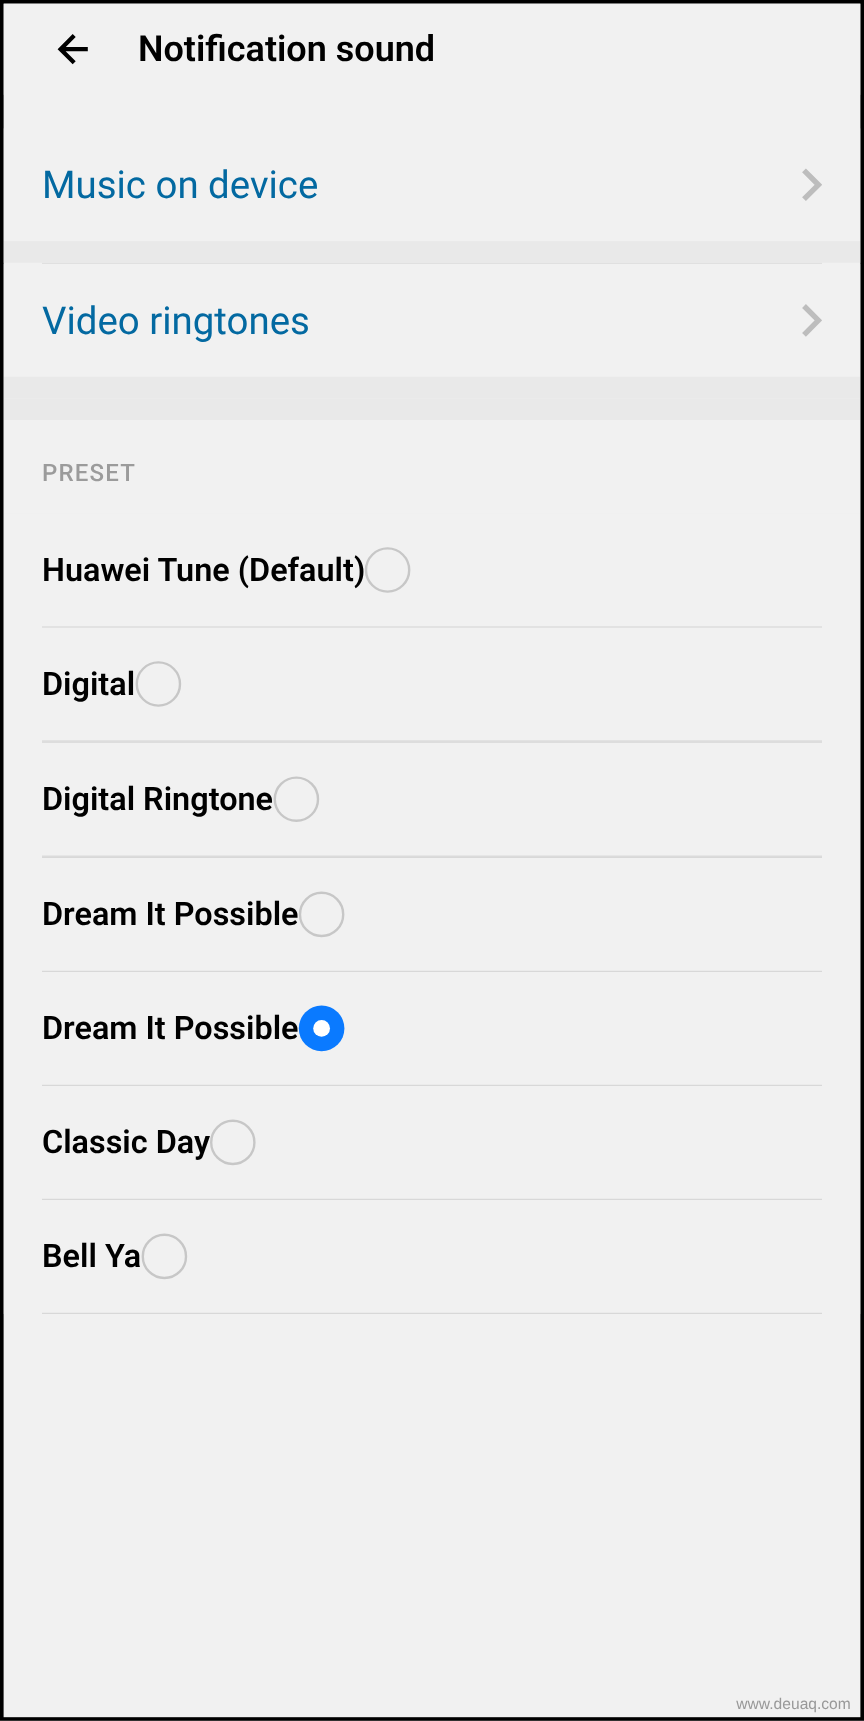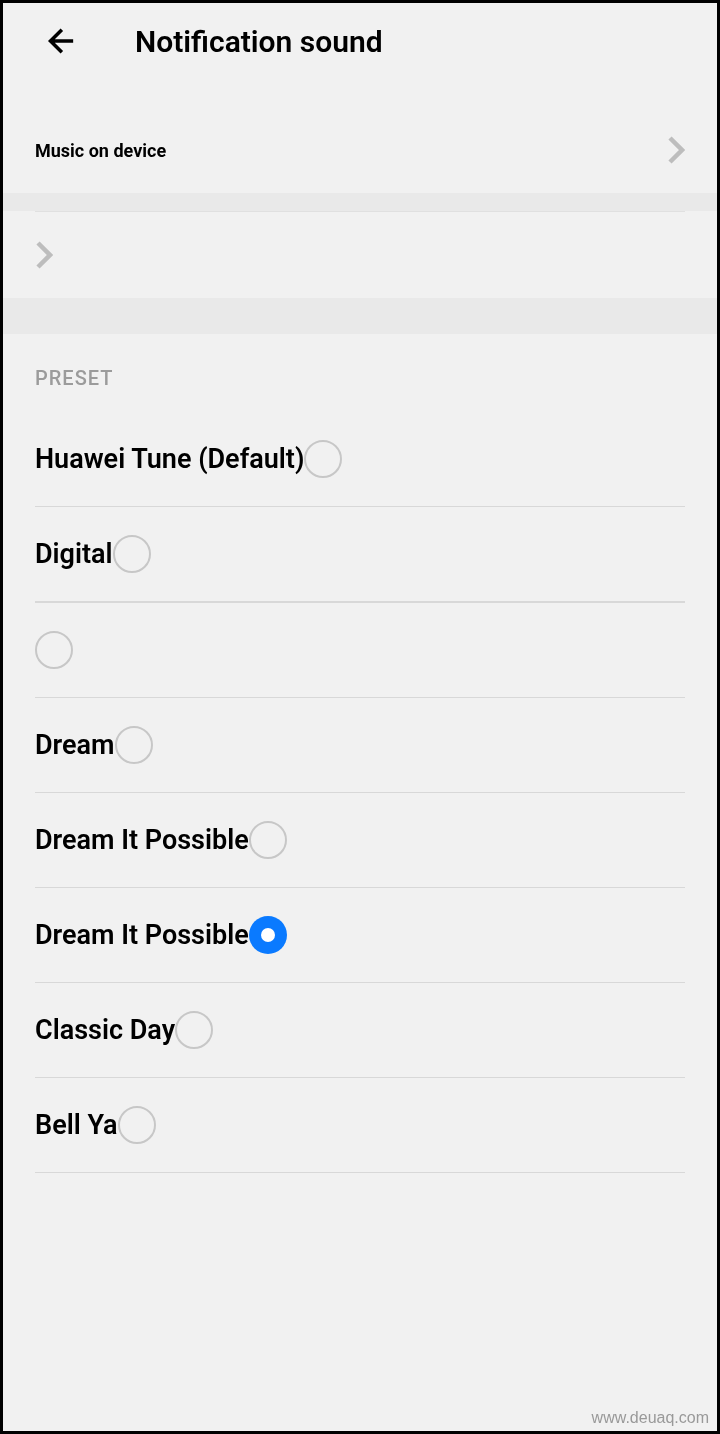--- a/index.html
+++ b/index.html
@@ -20,21 +20,20 @@
       border: 3px solid #000;
       background: #f1f1f1;
       overflow: hidden;
       position: relative;
     }
     .header {
       display: flex;
       align-items: center;
       padding: 18px 24px 18px 36px;
       background: #f1f1f1;
-      gap: 20px;
     }
     .back-icon {
       display: flex;
       align-items: center;
       justify-content: center;
       width: 40px;
       height: 40px;
     }
     .back-icon svg {
       width: 34px;
@@ -53,23 +52,23 @@
       margin-top: 28px;
     }
     .nav-row {
       display: flex;
       align-items: center;
       justify-content: space-between;
       background: #f1f1f1;
       padding: 28px 32px;
     }
     .nav-label {
-      font-size: 18px;
-      font-weight: 700;
-      color: #000000;
+      font-size: 32px;
+      font-weight: 400;
+      color: #0369a1;
     }
     .chevron {
       width: 18px;
       height: 30px;
     }
     .chevron svg {
       width: 100%;
       height: 100%;
       stroke: #bdbdbd;
       stroke-width: 3;
@@ -143,21 +142,21 @@
     }
     .divider {
       height: 1px;
       background: #d8d8d8;
       margin: 0 32px;
     }
     .watermark {
       position: absolute;
       bottom: 4px;
       right: 8px;
-      font-size: 16px;
+      font-size: 13px;
       color: #999;
       font-family: sans-serif;
     }
   </style>
 </head>
 <body>
 
 <div class="frame">
 
   <div class="header">
@@ -174,20 +173,21 @@
       <div class="nav-label">Music on device</div>
       <div class="chevron">
         <svg viewBox="0 0 12 20">
             <path d="M2 2 L10 10 L2 18"></path>
           </svg>
       </div>
     </div>
     <div class="gap"></div>
     <div class="thin-line"></div>
     <div class="nav-row">
+      <div class="nav-label">Video ringtones</div>
       <div class="chevron">
         <svg viewBox="0 0 12 20">
             <path d="M2 2 L10 10 L2 18"></path>
           </svg>
       </div>
     </div>
     <div class="gap"></div>
   </div>
 
 
@@ -201,27 +201,24 @@
         <div class="radio"></div>
       </div>
       <div class="divider"></div>
       <div class="preset-row">
         <div class="preset-label">Digital</div>
         <div class="radio"></div>
       </div>
       <div class="divider"></div>
       <div class="divider"></div>
       <div class="preset-row">
-        <div class="radio"></div>
-      </div>
-      <div class="divider"></div>
-      <div class="preset-row">
-        <div class="preset-label">Dream</div>
-        <div class="radio"></div>
-      </div>
+        <div class="preset-label">Digital Ringtone</div>
+        <div class="radio"></div>
+      </div>
+      <div class="divider"></div>
       <div class="divider"></div>
       <div class="preset-row">
         <div class="preset-label">Dream It Possible</div>
         <div class="radio"></div>
       </div>
       <div class="divider"></div>
       <div class="preset-row">
         <div class="preset-label">Dream It Possible</div>
         <div class="radio selected"></div>
       </div>

